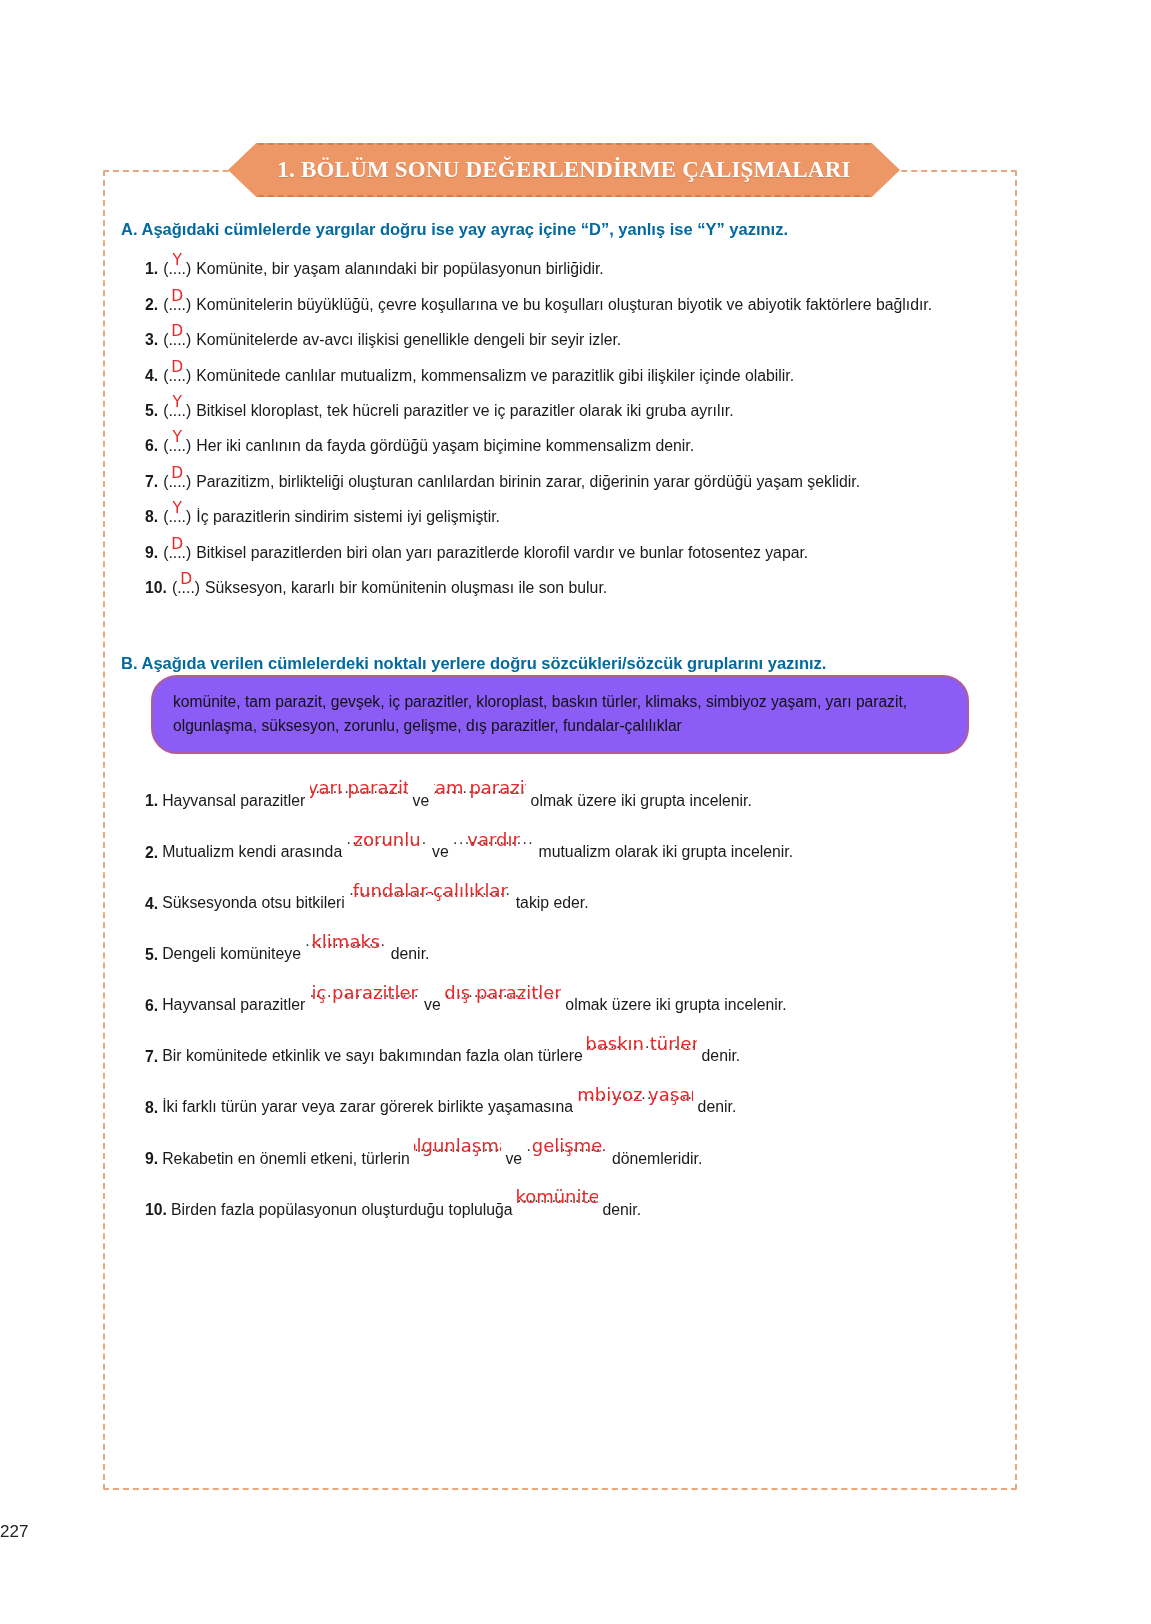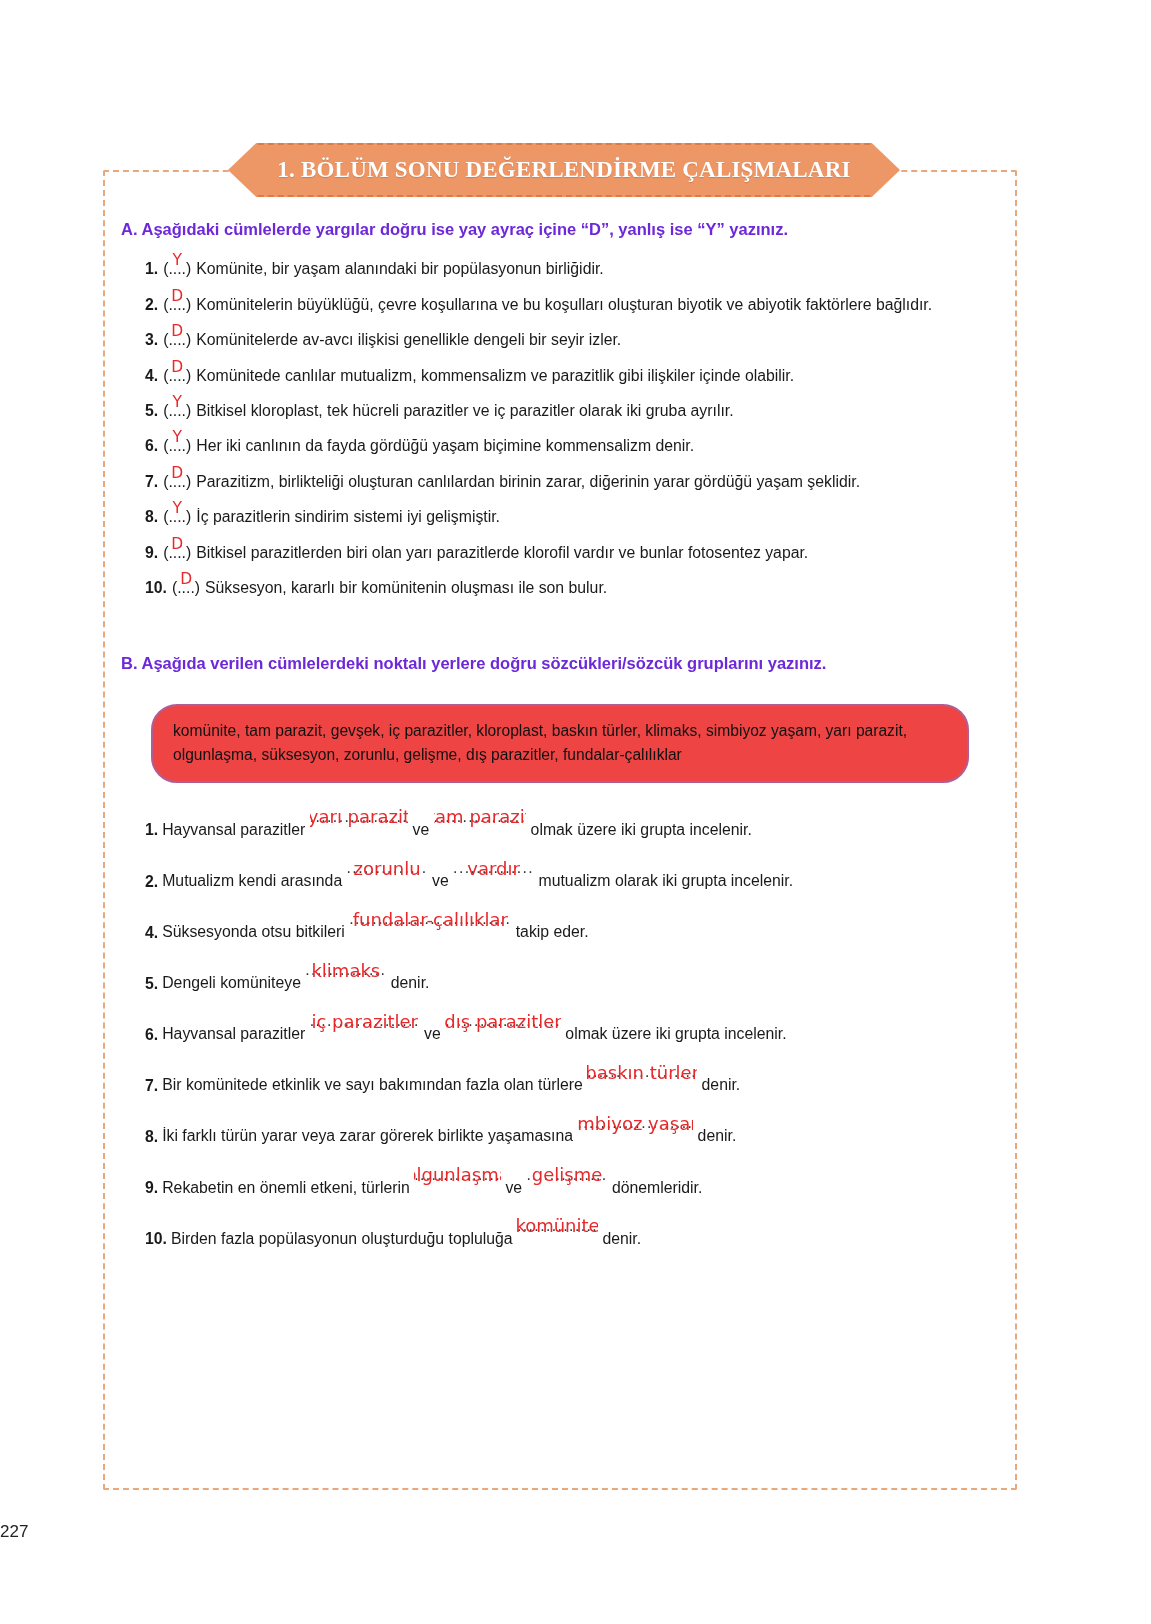--- a/index.html
+++ b/index.html
@@ -58,27 +58,27 @@
   .content {
     position: absolute;
     left: 103px; top: 170px;
     width: 914px; height: 1320px;
     padding: 48px 30px 10px 18px;
   }
 
   .section-heading {
     font-size: 16.5px;
     font-weight: bold;
-    color: #6d28d9;
+    color: #0369a1;
     margin: 0 0 18px 0;
     line-height: 1.35;
   }
   .section-heading.b {
     margin-top: 0;
-    margin-bottom: 29px;
+    margin-bottom: 0;
   }
 
   
   .tf-list { margin: 0; padding: 0; list-style: none; }
   .tf-item {
     display: flex;
     align-items: flex-start;
     font-size: 15.8px;
     line-height: 1.42;
     margin-bottom: 13px;
@@ -105,21 +105,21 @@
     font-size: 15.5px;
     font-weight: 400;
     font-family: "DejaVu Sans", sans-serif;
     letter-spacing: -0.2px;
   }
   .tf-text { flex: 1 1 auto; }
 
   
   .wordbank {
     margin: 0 18px 22px 30px;
-    background: #ef4444;
+    background: #8b5cf6;
     border: 2px solid #B05E96;
     border-radius: 26px;
     padding: 13px 20px 14px 20px;
     font-size: 15.6px;
     line-height: 1.55;
     color: #111;
   }
 
   
   .fib-list { margin: 0; padding: 0; list-style: none; }

